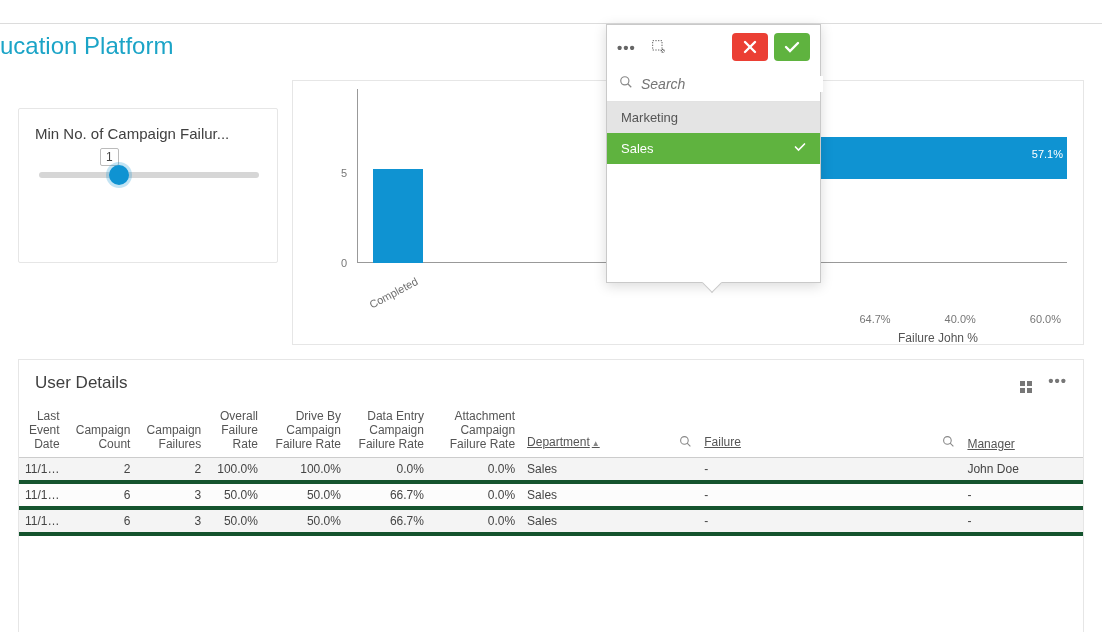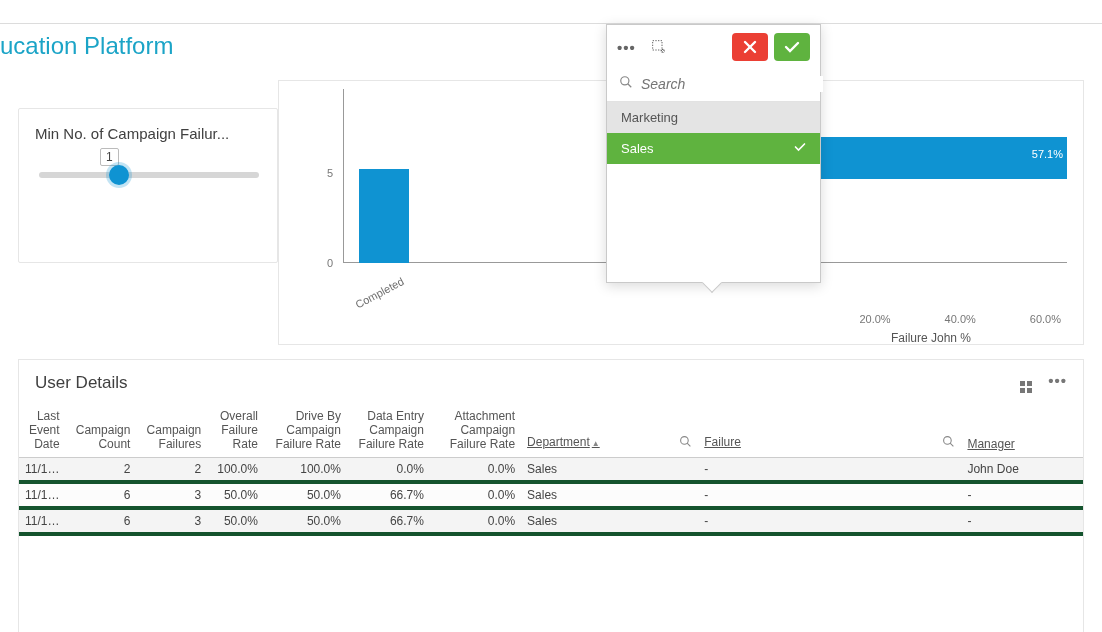--- a/index.html
+++ b/index.html
@@ -1,19 +1,19 @@
 <!DOCTYPE html>
 <html><head>
 <meta charset="utf-8">
 <style>
   * { box-sizing: border-box; margin: 0; padding: 0; font-family: -apple-system, BlinkMacSystemFont, "Segoe UI", Arial, sans-serif; }
   body { background: #fff; width: 1102px; height: 632px; overflow: hidden; position: relative; }
   .topline { border-bottom: 1px solid #dcdcdc; height: 24px; }
   .header-title { color: #1ba4c7; font-size: 24px; font-weight: 400; padding: 8px 0 20px 0; }
-  .main-area { padding: 0 18px; display: flex; }
+  .main-area { padding: 0 18px; display: flex; gap: 14px; }
 
   
   .card { background: #fff; border: 1px solid #e6e6e6; border-radius: 2px; }
   .slider-card { width: 260px; height: 155px; padding: 16px 16px; margin-top: 28px; }
   .slider-title { font-size: 15px; color: #404040; margin-bottom: 30px; }
   .slider-wrap { position: relative; }
   .slider-value-box { position: absolute; left: 65px; top: -24px; border: 1px solid #bbb; background: #fff; font-size: 12px; padding: 1px 5px; color: #444; border-radius: 2px;}
   .slider-track { width: 220px; height: 6px; background: #d6d6d6; border-radius: 3px; position: relative; margin: 0 4px; }
   .slider-thumb { position: absolute; left: 70px; top: -7px; width: 20px; height: 20px; border-radius: 50%; background: #0f93d2; box-shadow: 0 0 0 3px rgba(15,147,210,0.25); }
 
@@ -89,21 +89,21 @@
       <span class="y-tick" style="left:32px; top:78px;">5</span>
       <span class="y-tick" style="left:32px; bottom:0;">0</span>
       <div class="y-axis-line"></div>
       <div class="axis-line"></div>
       <div class="bar1"></div>
       <span class="x-cat">Completed</span>
       <div class="bar2"></div>
       <span class="bar2-label">57.1%</span>
     </div>
     <div class="x-ticks-row">
-      <span>20.0%</span>
+      <span>64.7%</span>
       <span>40.0%</span>
       <span>60.0%</span>
     </div>
     <div class="axis-label">Failure John %</div>
   </div>
 </div>
 
 <div class="filter-popup">
   <div class="filter-toolbar">
     <div class="ft-left">

